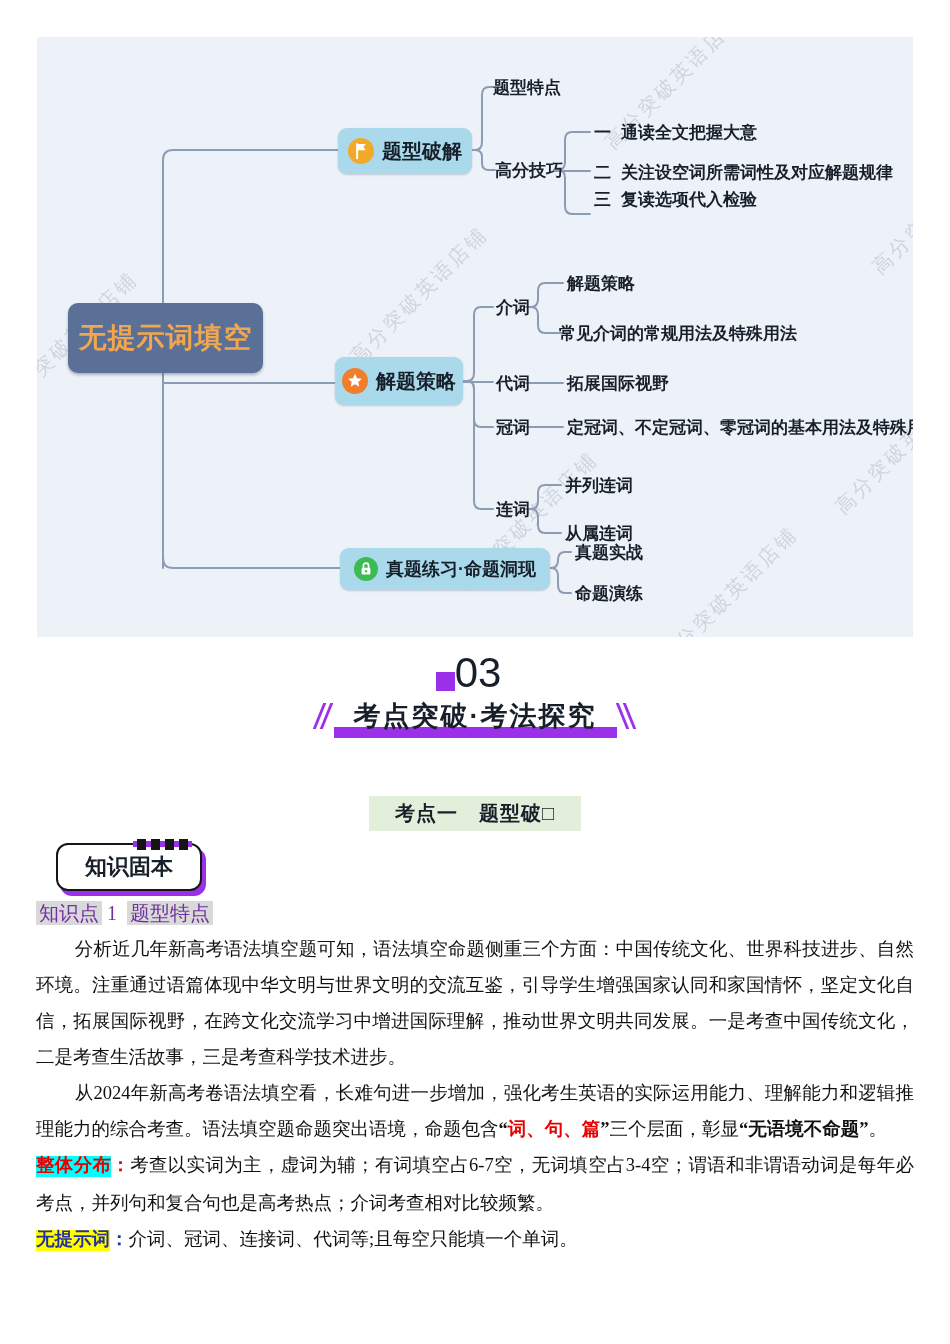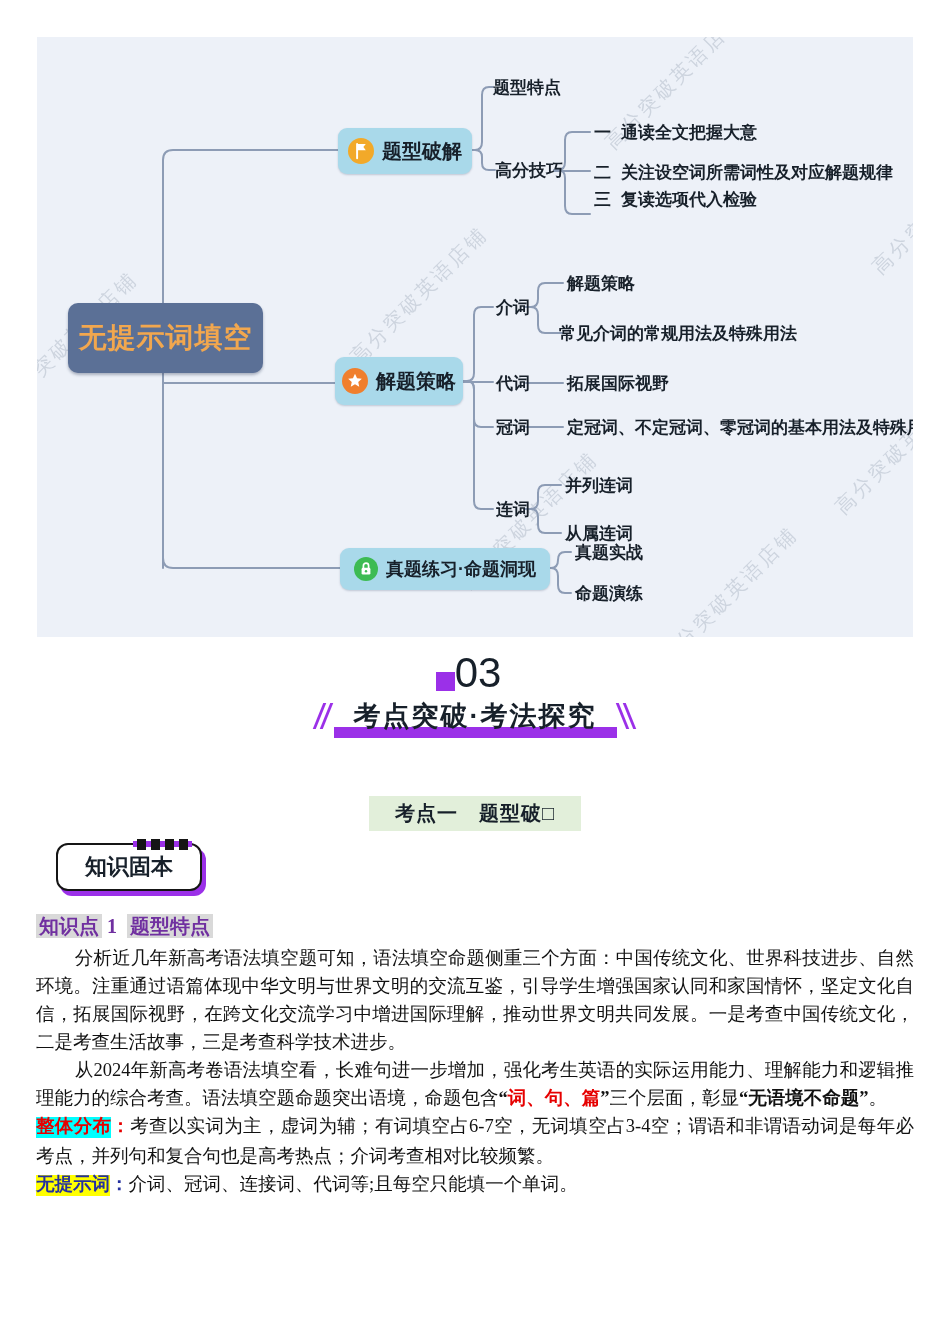--- a/index.html
+++ b/index.html
@@ -60,26 +60,26 @@
            font-weight:bold;letter-spacing:1px;padding:4px 26px;}
 
   .badge{position:relative;display:inline-block;margin:12px 0 0 20px;background:#fff;
          border:2.5px solid #151515;border-radius:12px;padding:7px 27px;
          font-size:22px;font-weight:bold;box-shadow:4px 5px 0 var(--accent-purple);}
   .badge-films{position:absolute;top:-6px;right:12px;display:flex;gap:5px;}
   .badge-films::before{content:"";position:absolute;left:-4px;right:-4px;top:2px;height:6px;
          background:var(--accent-purple);z-index:0;}
   .badge-films i{position:relative;z-index:1;width:9px;height:11px;background:#151515;}
 
-  .kp{margin:22px 0 4px;font-size:20px;font-weight:bold;color:var(--purple-text);}
+  .kp{margin:9px 0 4px;font-size:20px;font-weight:normal;color:var(--purple-text);}
   .kp .hl{background:#d9d9d9;padding:1px 3px;}
   .kp .num{margin:0 10px 0 5px;font-family:"Liberation Serif","DejaVu Serif",serif;}
 
   .doc p{margin:0;text-align:justify;font-family:"Liberation Serif","DejaVu Serif",serif;
-         font-size:18.5px;line-height:28px;color:#111;}
+         font-size:18.5px;line-height:36px;color:#111;}
   .doc p.indent{text-indent:2.1em;}
   .bq{font-weight:bold;}
   .red-b{color:var(--red);font-weight:bold;}
   .black-b{font-weight:bold;}
   .lbl{font-family:Liberation Mono, monospace;font-weight:bold;}
   .lbl-dist{color:var(--red);background:var(--cyan-hl);}
   .colon-red{color:var(--red);font-weight:bold;}
   .lbl-nohint{color:#2430a0;background:var(--yellow-hl);}
   .colon-blue{color:#2430a0;font-weight:bold;}
 </style>

